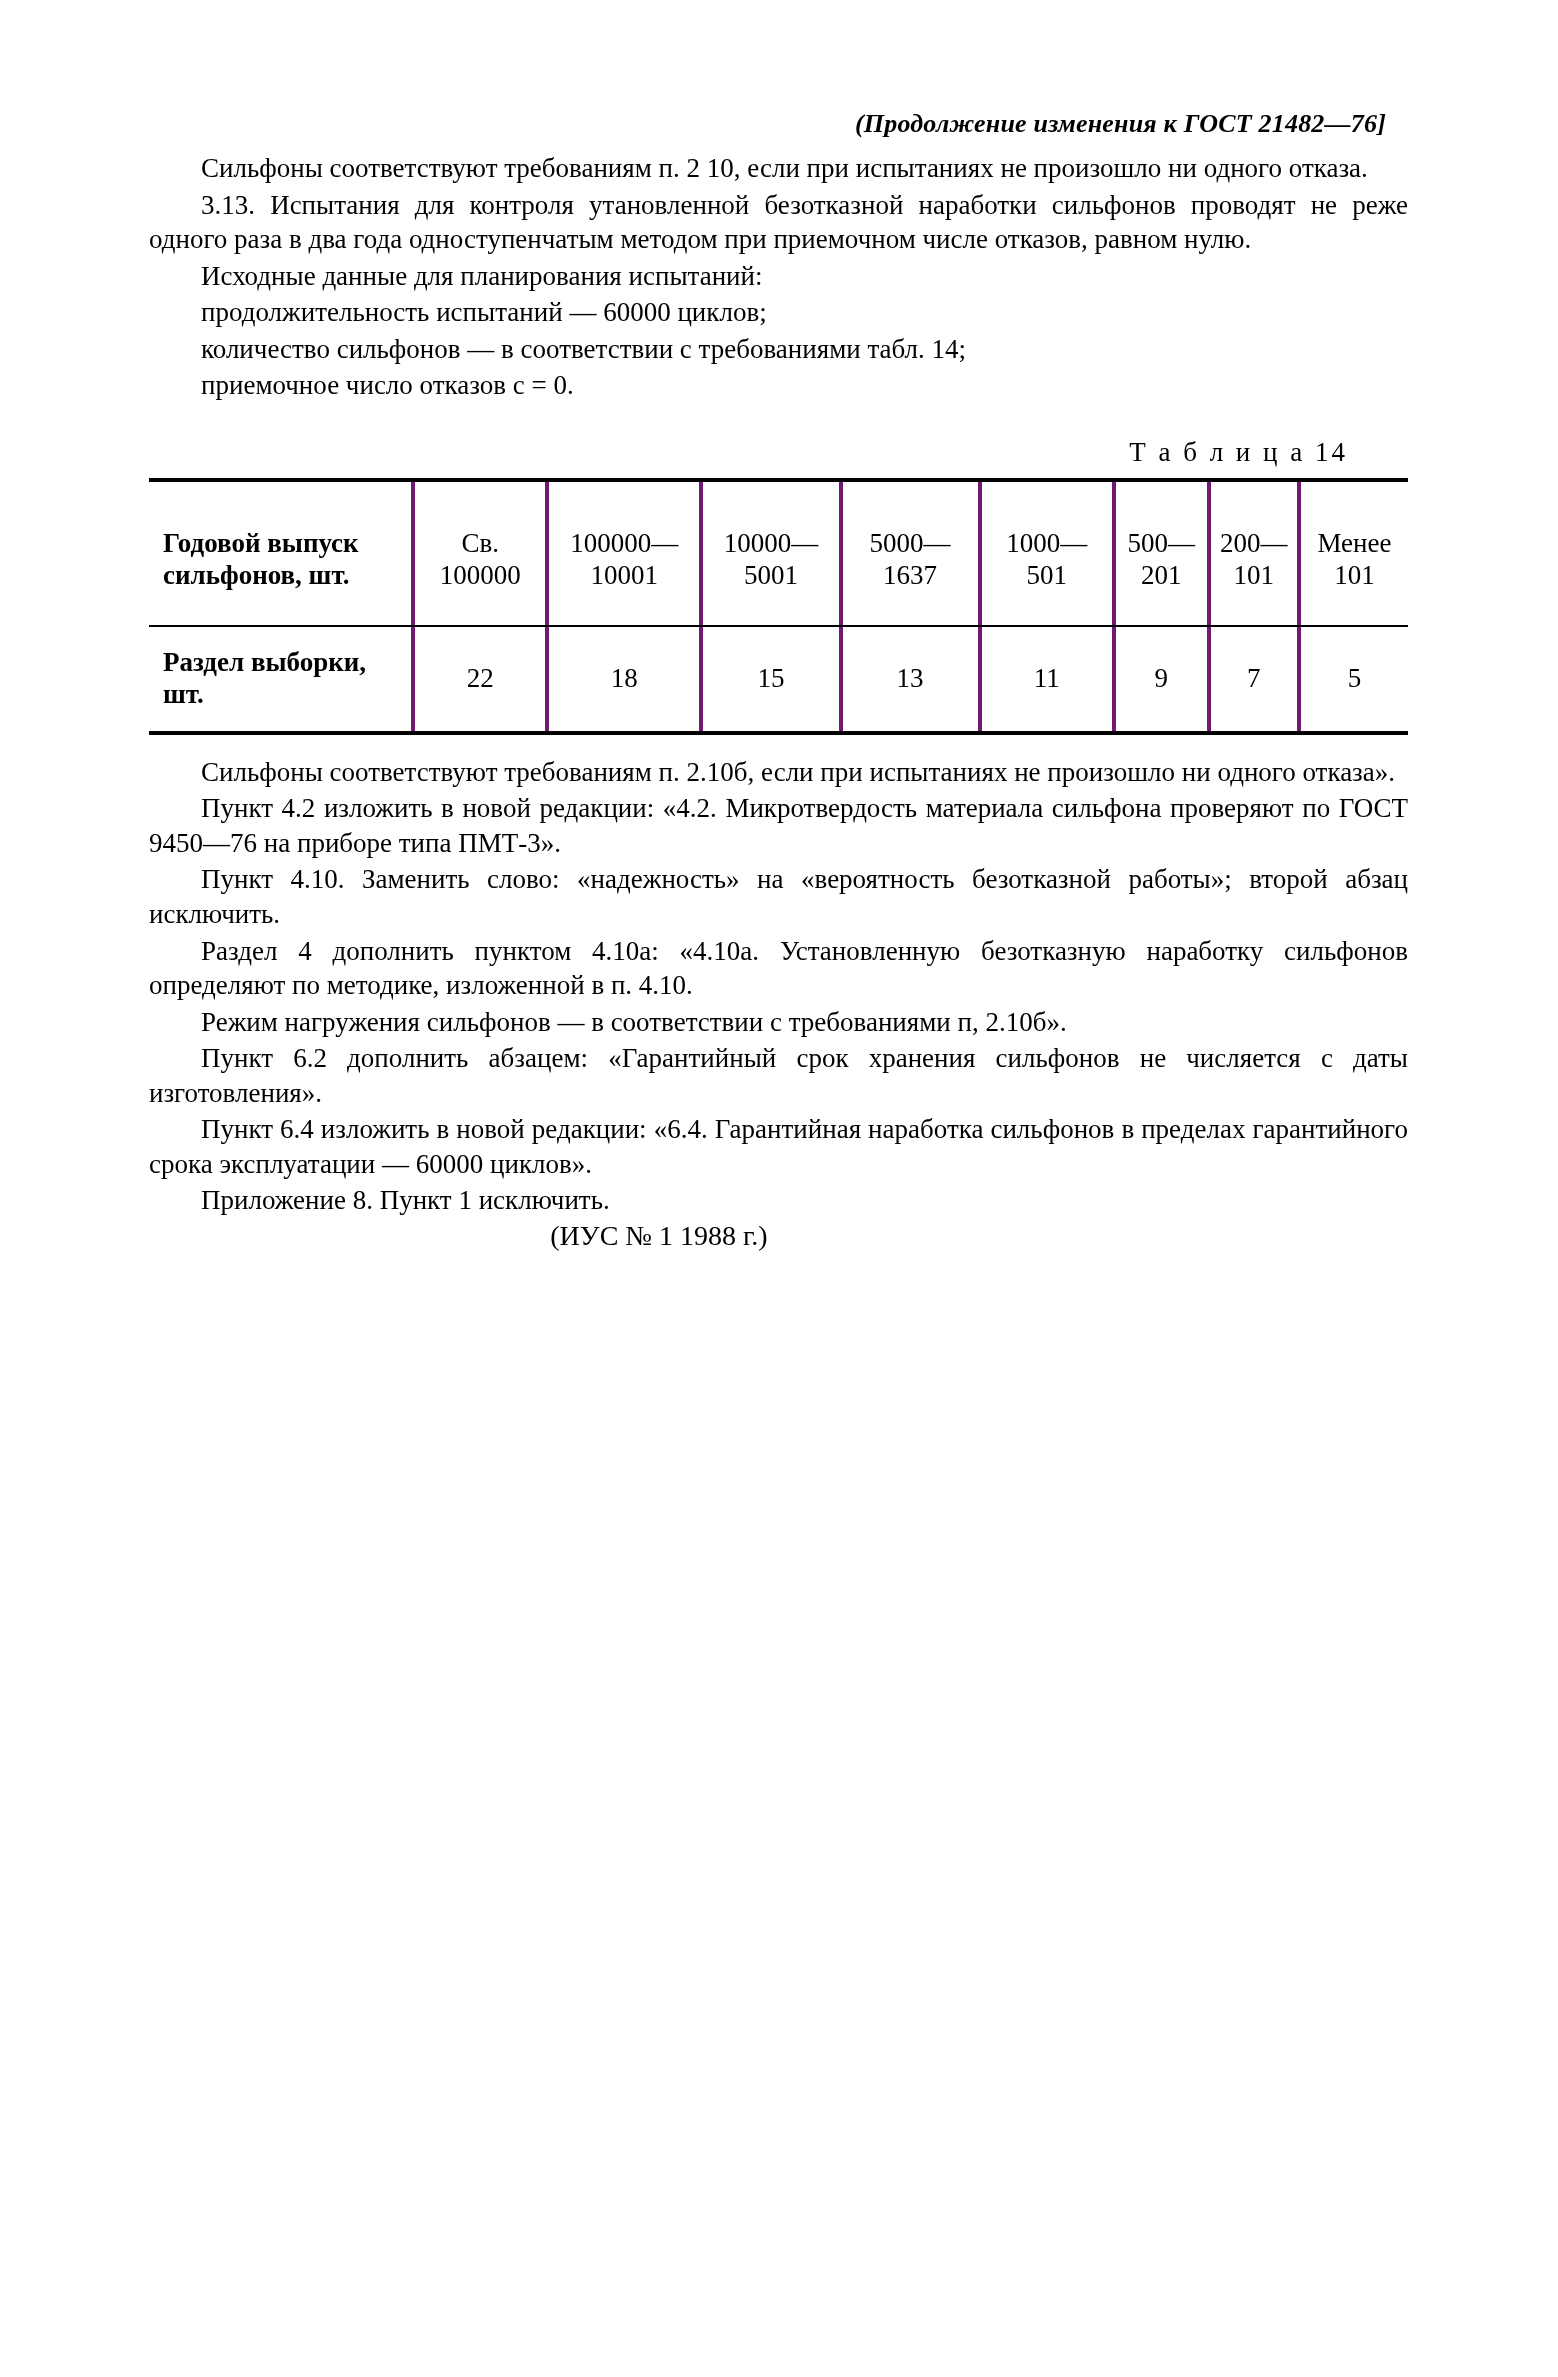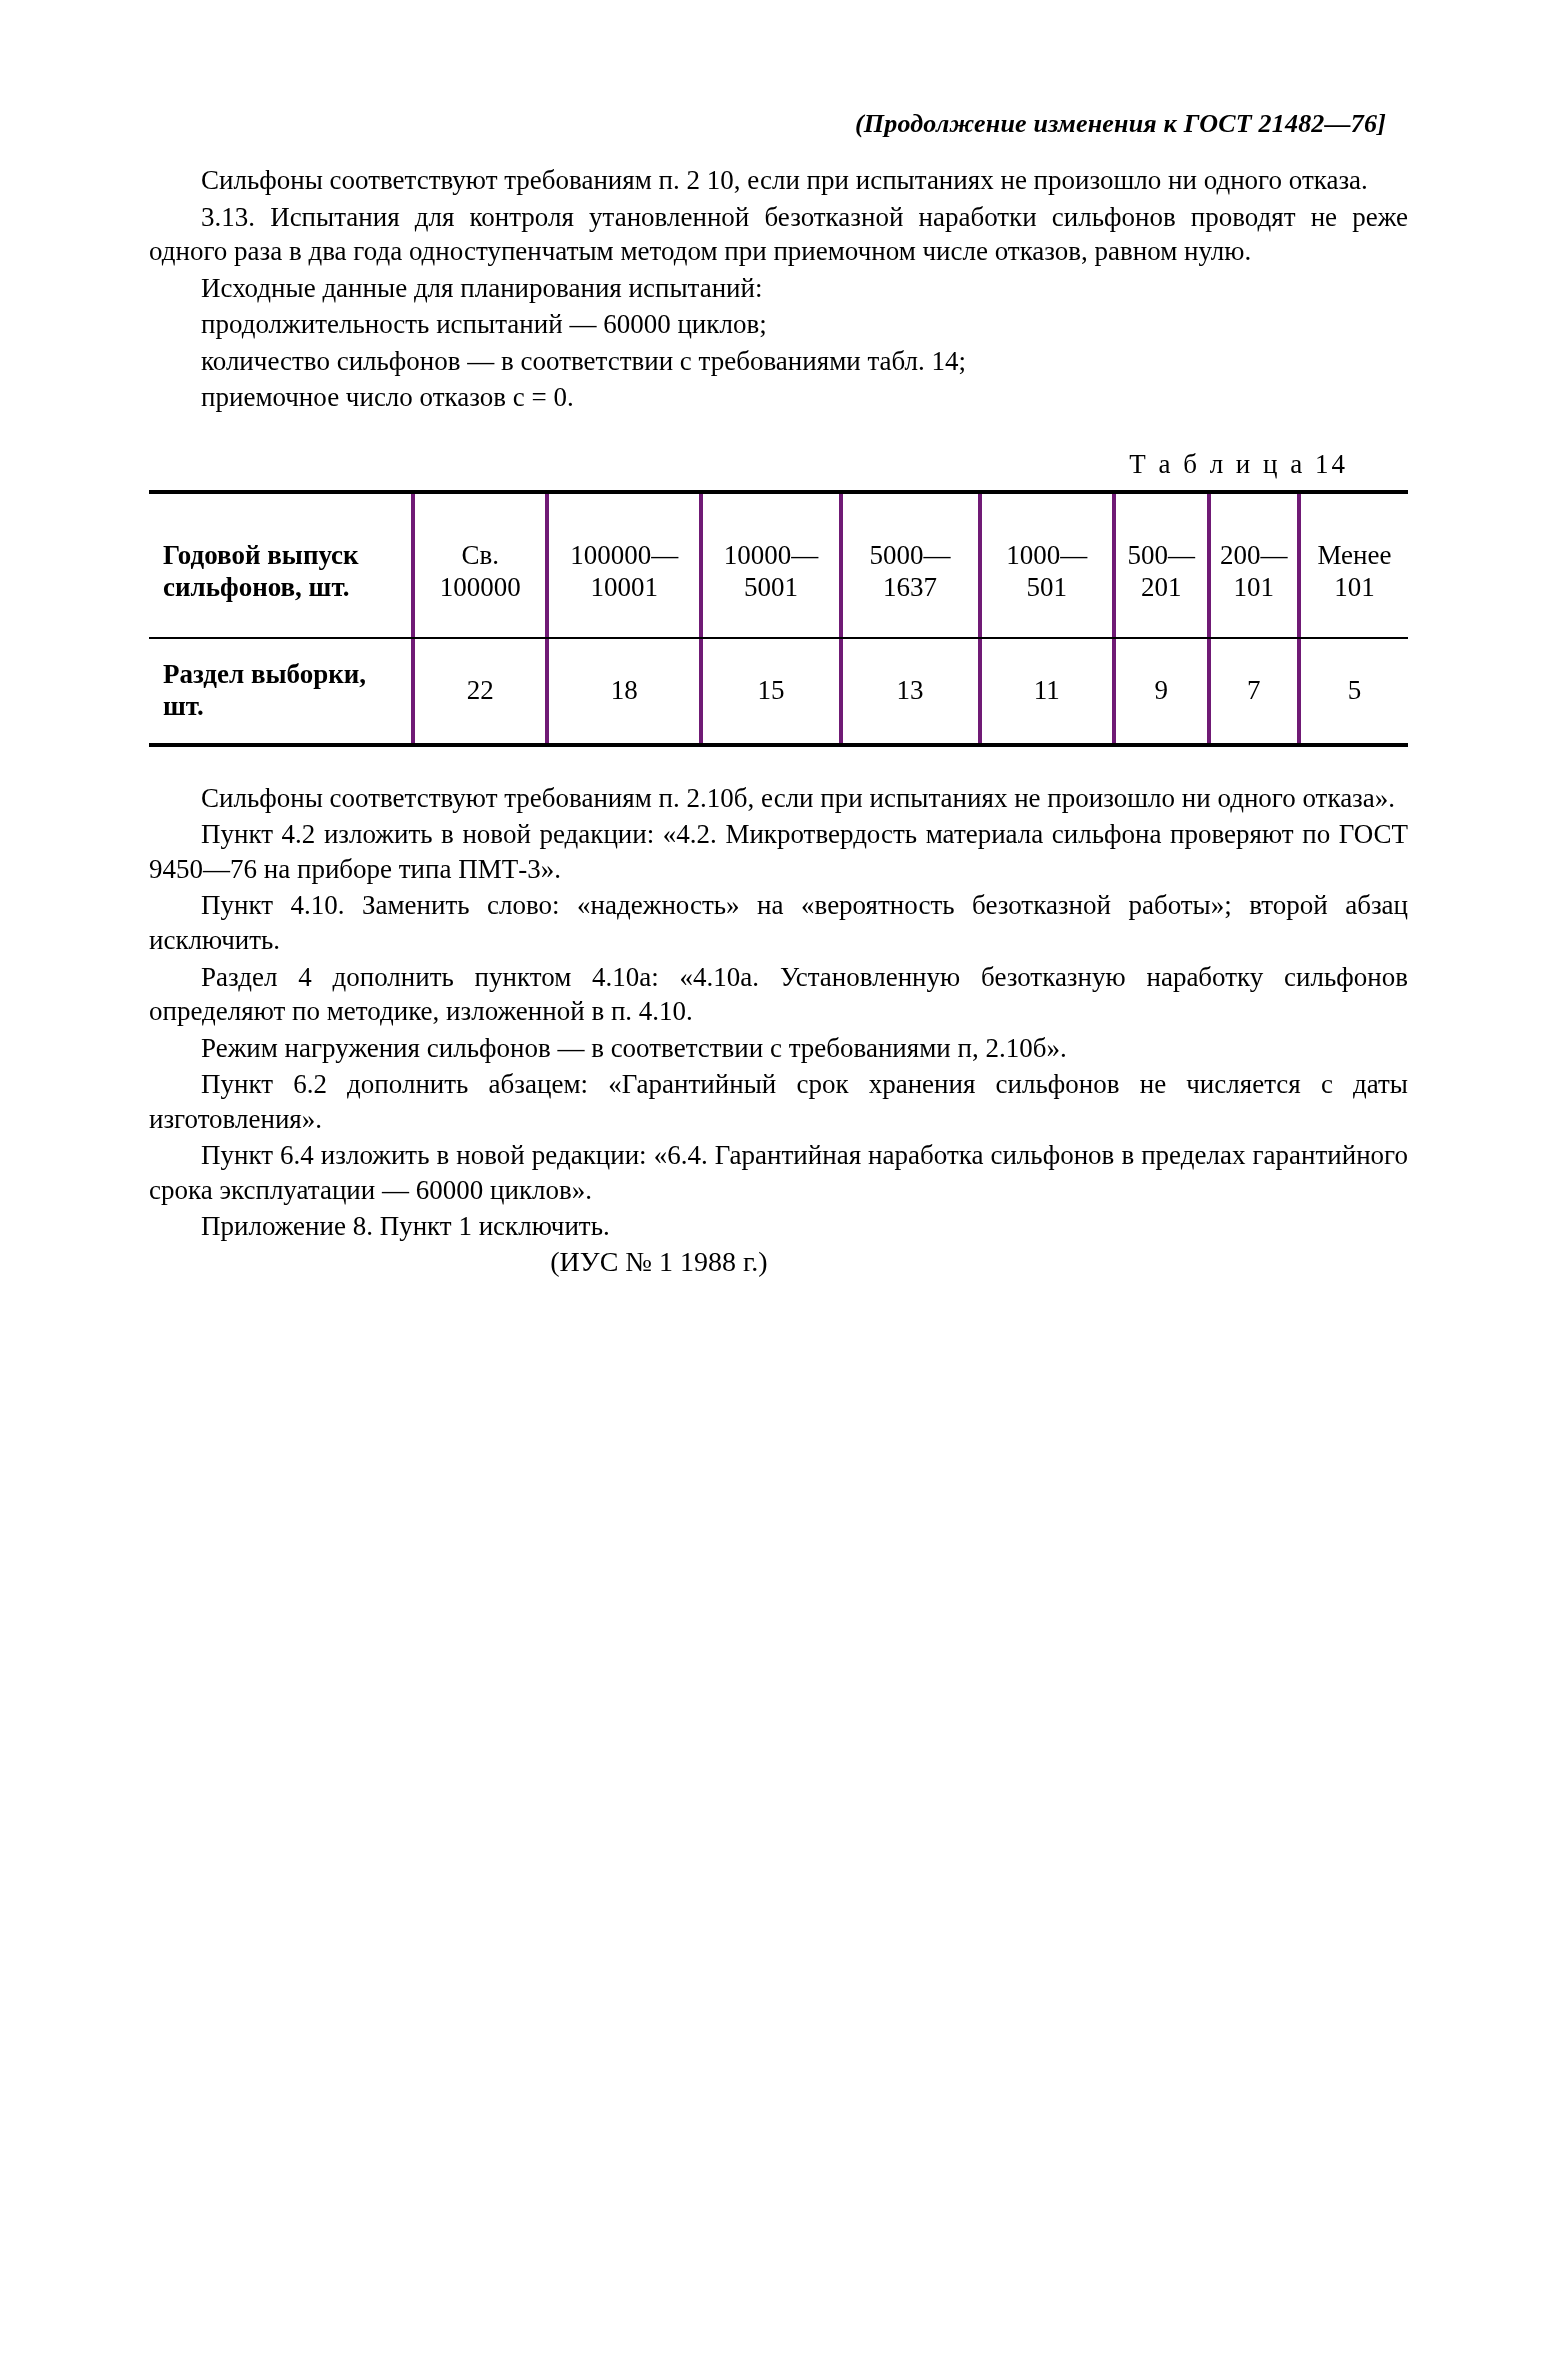--- a/index.html
+++ b/index.html
@@ -27,21 +27,21 @@
     left: 149px;
     top: 109px;
     width: 1259px;
   }
   .header-line {
     text-align: right;
     font-style: italic;
     font-weight: bold;
     font-size: 26px;
     letter-spacing: 0.2px;
-    margin-bottom: 24px;
+    margin-bottom: 12px;
     padding-right: 22px;
     font-family: Liberation Serif, serif;
   }
   p.para {
     margin: 0 0 2px 0;
     font-size: 27px;
     line-height: 1.28;
     text-align: justify;
     text-indent: 52px;
   }
@@ -98,21 +98,21 @@
     width: 1259px;
     margin: 0;
   }
   .rule-bot {
     border-top: 4px solid #000;
     height: 0;
     width: 1259px;
     margin: 0;
   }
   .after-table {
-    margin-top: 34px;
+    margin-top: 20px;
   }
   .iuc {
     text-align: center;
     font-size: 28px;
     padding-right: 239px;
   }
   .cell-sub { display:block; }
 </style>
 </head>
 <body>

